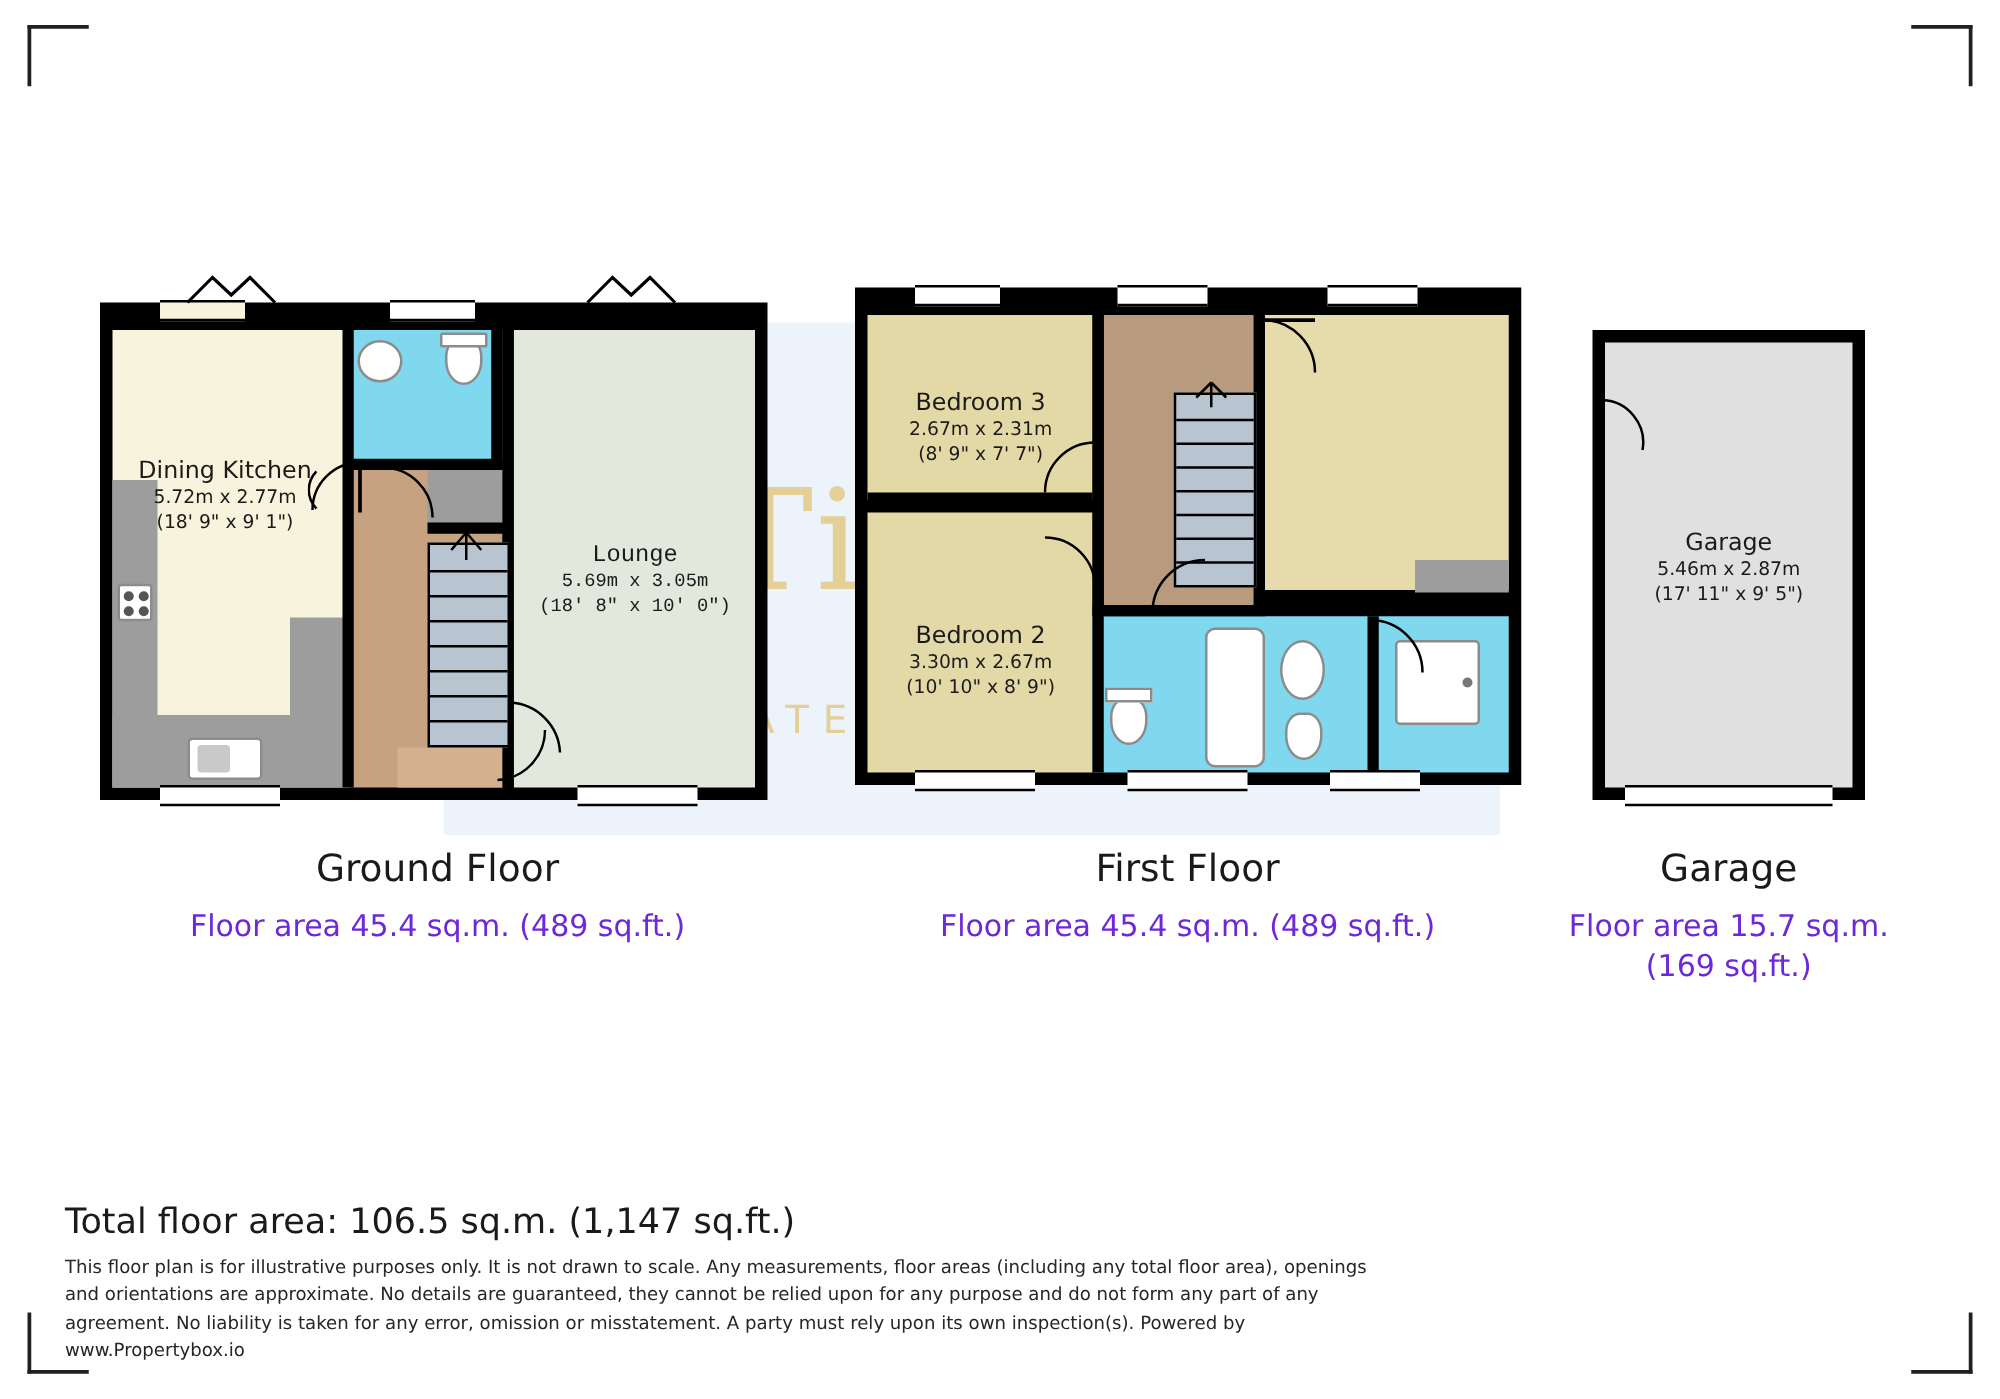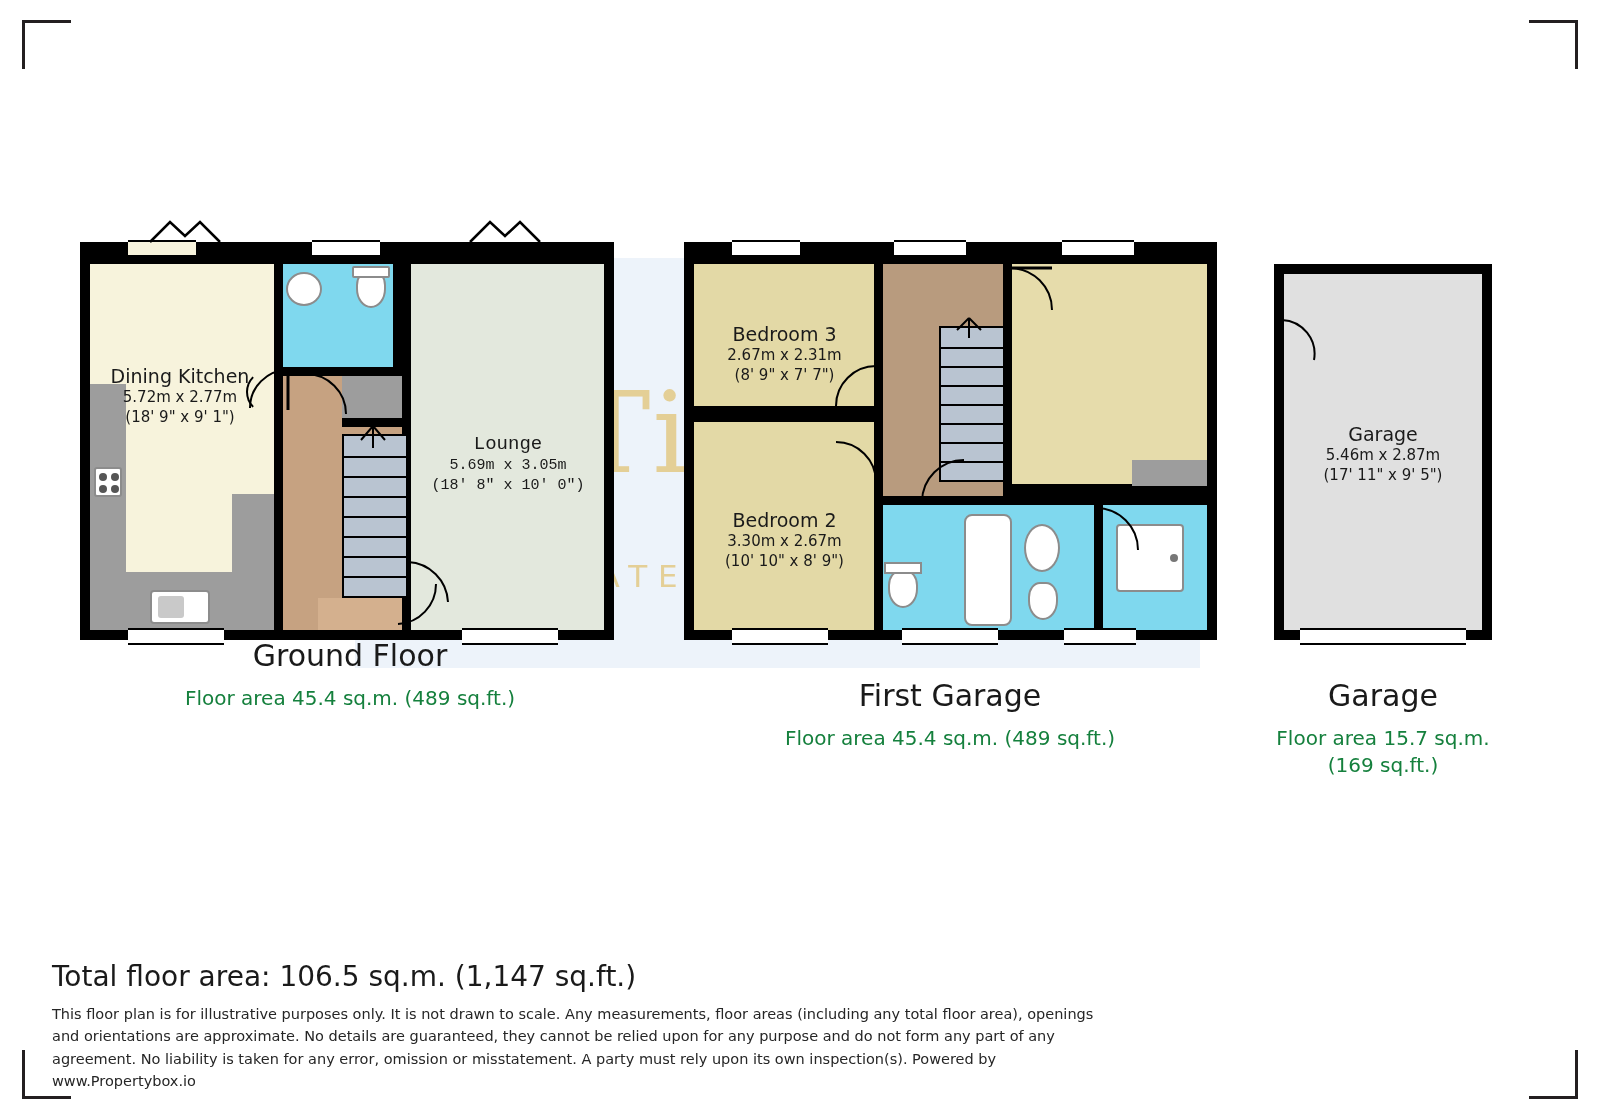--- a/index.html
+++ b/index.html
@@ -124,22 +124,22 @@
     position: absolute;
     text-align: center;
     z-index: 4;
   }
   .caption .ctitle {
     font-size: 30px;
     color: #1a1a1a;
     margin-bottom: 12px;
   }
   .caption .carea {
-    font-size: 20px;
-    color: #15803d;
+    font-size: 24px;
+    color: #6d28d9;
     line-height: 1.35;
   }
 
   
   .total {
     position: absolute;
     left: 52px;
     top: 960px;
     font-size: 28px;
     color: #1a1a1a;
@@ -252,26 +252,26 @@
       <div class="rdim">(18' 9" x 9' 1")</div>
     </div>
     <div class="label" style="left:337px; top:190px; width:182px;font-family:Liberation Mono, monospace;">
       <div class="rname">Lounge</div>
       <div class="rdim">5.69m x 3.05m</div>
       <div class="rdim">(18' 8" x 10' 0")</div>
     </div>
   </div>
 </div>
 
-<div class="caption" style="left:100px; top:638px; width:500px;">
+<div class="caption" style="left:100px; top:678px; width:500px;">
   <div class="ctitle">Ground Floor</div>
   <div class="carea">Floor area 45.4 sq.m. (489 sq.ft.)</div>
 </div>
 
-<div class="plan" style="left:684px; top:242px;">
+<div class="plan" style="left:684px; top:230px;">
   <div class="plan-body" style="width:533px; height:398px;">
 
     <div class="room" style="left:10px; top:22px; width:180px; height:148px; background:#e3d9a6;"></div>
 
     <div class="room" style="left:10px; top:180px; width:180px; height:208px; background:#e3d9a6;"></div>
 
     <div class="fx wall" style="left:10px; top:164px; width:180px; height:9px;"></div>
 
     <div class="room" style="left:199px; top:22px; width:120px; height:240px; background:#b89b7e;"></div>
 
@@ -339,21 +339,21 @@
     </div>
     <div class="label" style="left:18px; top:266px; width:165px;">
       <div class="rname">Bedroom 2</div>
       <div class="rdim">3.30m x 2.67m</div>
       <div class="rdim">(10' 10" x 8' 9")</div>
     </div>
   </div>
 </div>
 
 <div class="caption" style="left:700px; top:678px; width:500px;">
-  <div class="ctitle">First Garage</div>
+  <div class="ctitle">First Floor</div>
   <div class="carea">Floor area 45.4 sq.m. (489 sq.ft.)</div>
 </div>
 
 <div class="plan" style="left:1274px; top:264px;">
   <div class="plan-body" style="width:218px; height:376px;">
     <div class="room" style="left:10px; top:10px; width:198px; height:356px; background:#e0e0e0;"></div>
     <div class="window" style="left:26px; top:364px; width:166px; height:13px;"></div>
     <svg style="position:absolute; left:6px; top:54px; z-index:7;" width="36" height="46" viewBox="0 0 36 46">
       <path d="M2 2 A34 34 0 0 1 34 42" stroke="#000" stroke-width="2" fill="none"></path>
       <line x1="2" y1="2" x2="2" y2="44" stroke="#000" stroke-width="4"></line>

